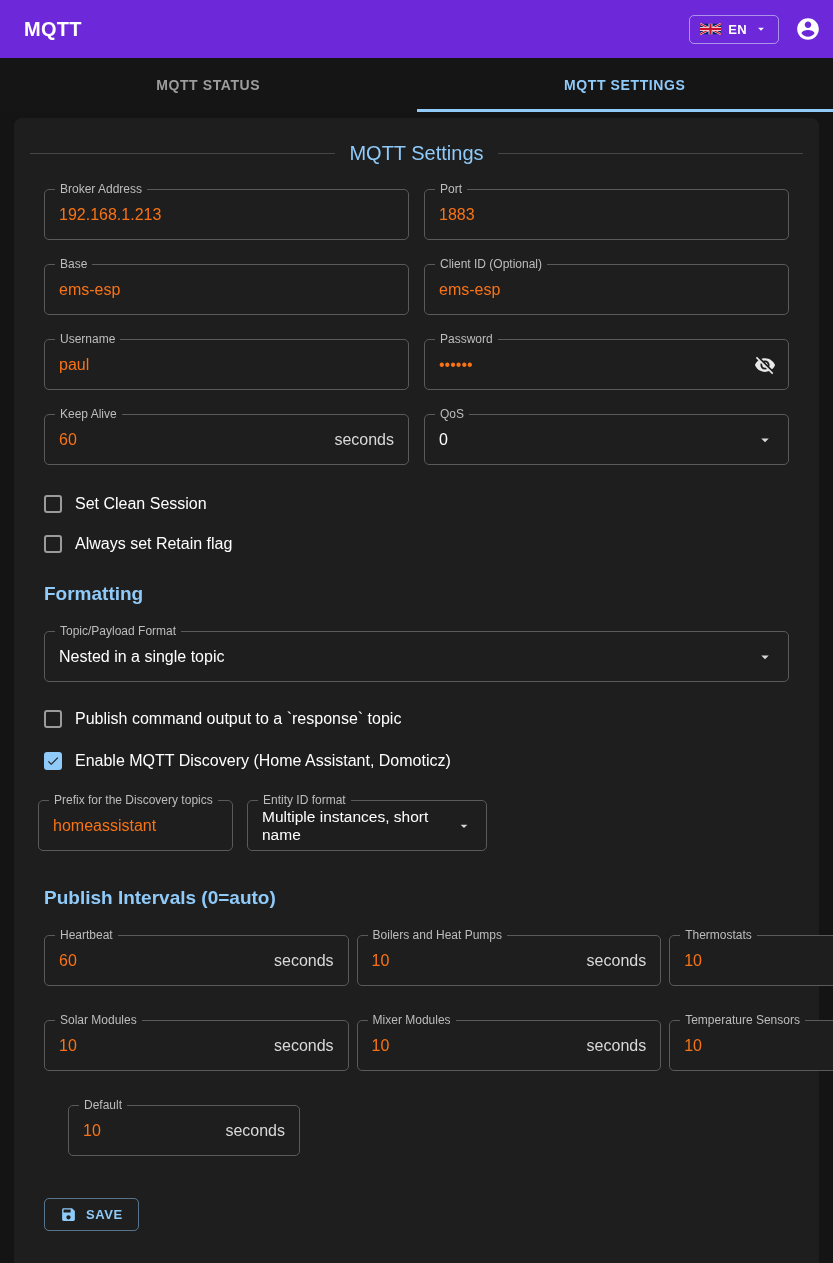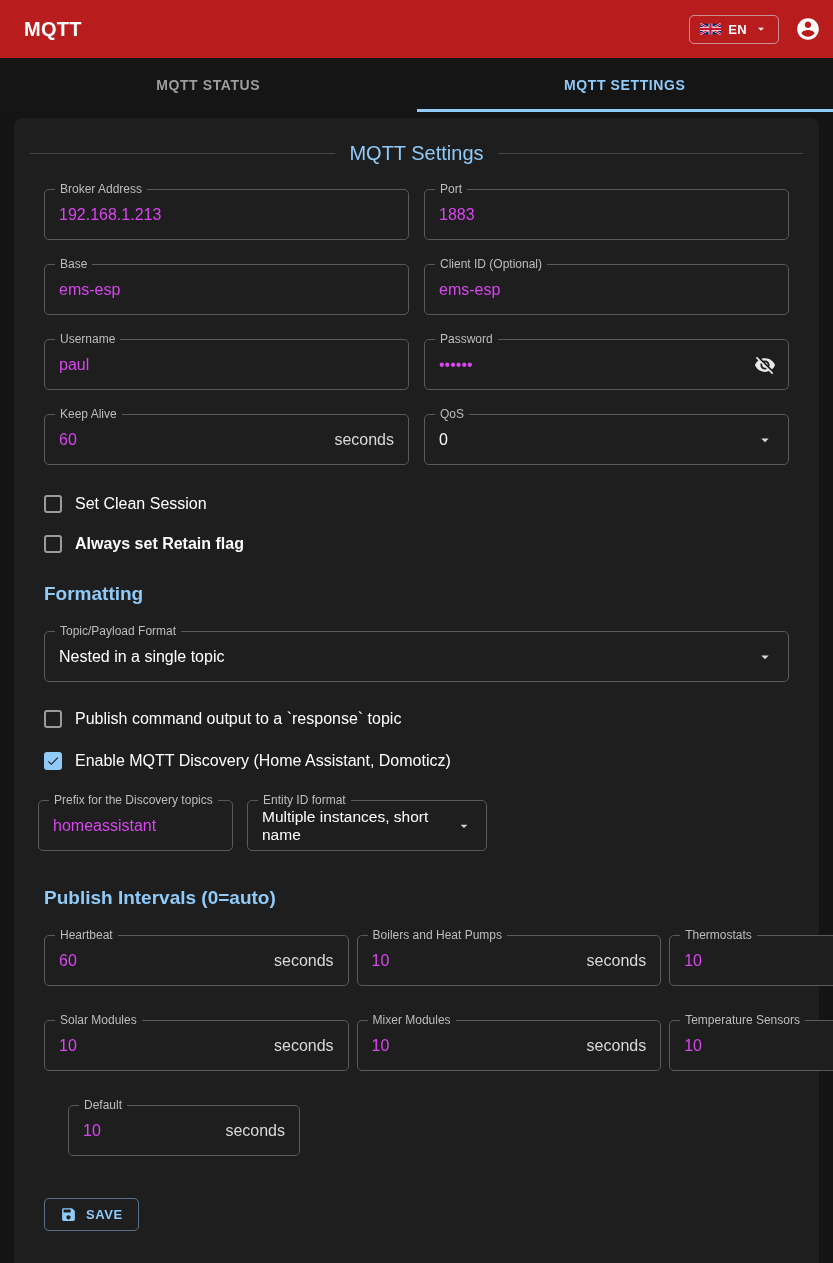--- a/index.html
+++ b/index.html
@@ -1,20 +1,20 @@
 <!DOCTYPE html>
 <html><head>
 <meta charset="utf-8">
 <style>
   * { margin:0; padding:0; box-sizing:border-box; }
   html,body { width:833px; height:1263px; overflow:hidden; background:#141414;
     font-family:"Liberation Sans", sans-serif; color:#fff; }
 
   
-  .appbar { height:58px; background:#b91c1c; display:flex; align-items:center;
+  .appbar { height:58px; background:#6d28d9; display:flex; align-items:center;
     padding:0 12px 0 24px; }
   .appbar-title { font-size:20px; font-weight:bold; letter-spacing:0.3px; flex:1; }
   .lang-btn { display:flex; align-items:center; gap:7px; background:transparent;
     border:1px solid rgba(220,235,245,0.55); border-radius:5px; padding:6px 10px;
     color:#fff; cursor:pointer; }
   .lang-label { font-size:13px; font-weight:bold; letter-spacing:0.3px; color:#fff; }
   .lang-caret svg, .sel-caret svg { display:block; }
   .avatar { width:26px; height:26px; margin-left:16px; cursor:pointer; }
   .avatar svg { display:block; }
 
@@ -50,21 +50,21 @@
   .cb-label { font-size:16px; color:#fff; }
 
   
   .row2 { display:flex; gap:15px; margin:24px 14px 0 14px; }
   .row2 > .field { flex:1; }
   .field { position:relative; border:1px solid #5a5a5a; border-radius:5px;
     height:51px; display:flex; align-items:center; padding:0 14px; background:#1e1e1e; }
   .field-label { position:absolute; top:-8px; left:10px; background:#1e1e1e;
     padding:0 5px; font-size:12px; color:#bdbdbd; white-space:nowrap; }
   .field-input { flex:1; min-width:0; background:transparent; border:none; outline:none;
-    color:#d946ef; font-size:16px; font-family:"Liberation Sans", sans-serif; }
+    color:#f97316; font-size:16px; font-family:"Liberation Sans", sans-serif; }
   .suffix { font-size:16px; color:#d9d9d9; margin-left:8px; white-space:nowrap; }
   .sel-value { flex:1; font-size:16px; color:#fff; }
   .sel-caret { margin-left:8px; display:flex; }
   .eye-btn { background:none; border:none; cursor:pointer; display:flex;
     padding:4px; margin-right:-6px; }
 
   .full-row { margin:26px 14px 0 14px;border-radius:19px; }
   .small-row { display:flex; gap:14px; margin:30px 8px 0 8px; }
   .w-prefix { width:195px; }
   .w-entity { width:240px; }
@@ -184,21 +184,21 @@
             <path d="M7 10l5 5 5-5z" fill="#d8d8d8"></path>
           </svg>
       </span>
     </div>
   </div>
 
   <div class="cb-row" style="margin-top:30px;">
     <span class="cb"></span>
     <span class="cb-label">Set Clean Session</span>
   </div>
-  <div class="cb-row" style="margin-top:22px;font-weight:bold;">
+  <div class="cb-row" style="margin-top:22px;">
     <span class="cb"></span>
     <span class="cb-label">Always set Retain flag</span>
   </div>
 
   <h2 class="section-h">Formatting</h2>
 
   <div class="full-row">
     <div class="field">
       <span class="field-label">Topic/Payload Format</span>
       <span class="sel-value">Nested in a single topic</span>

